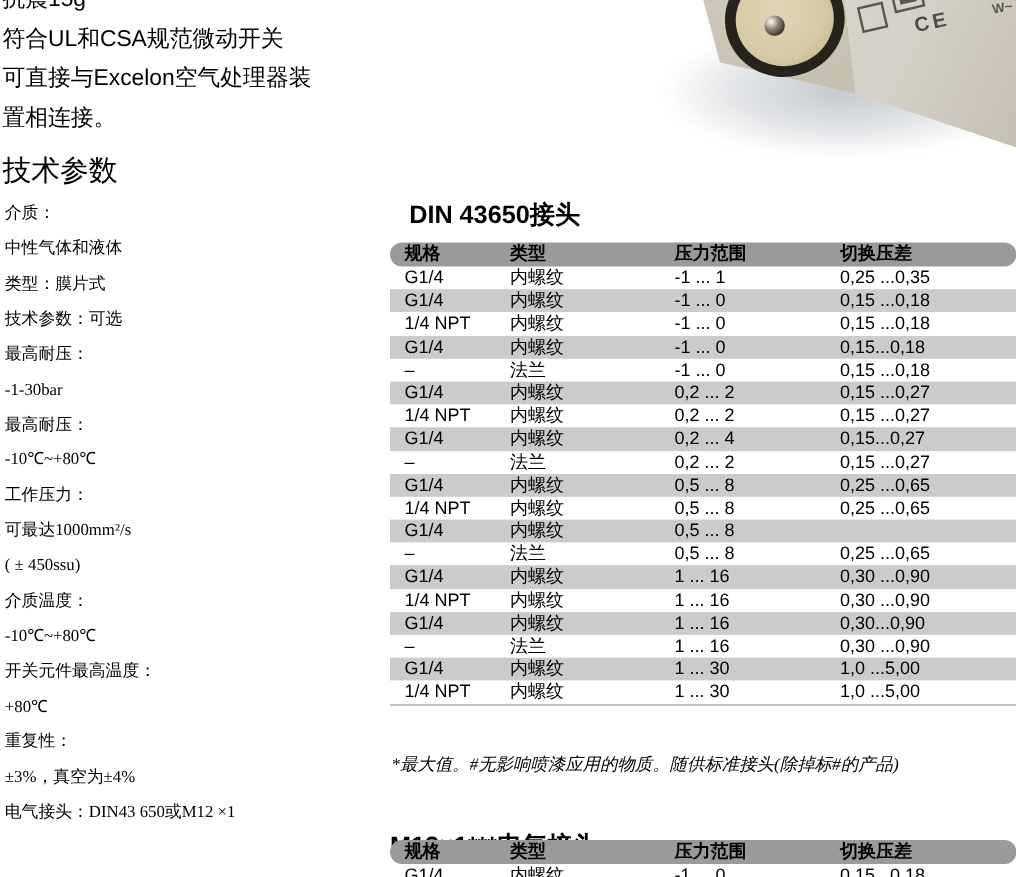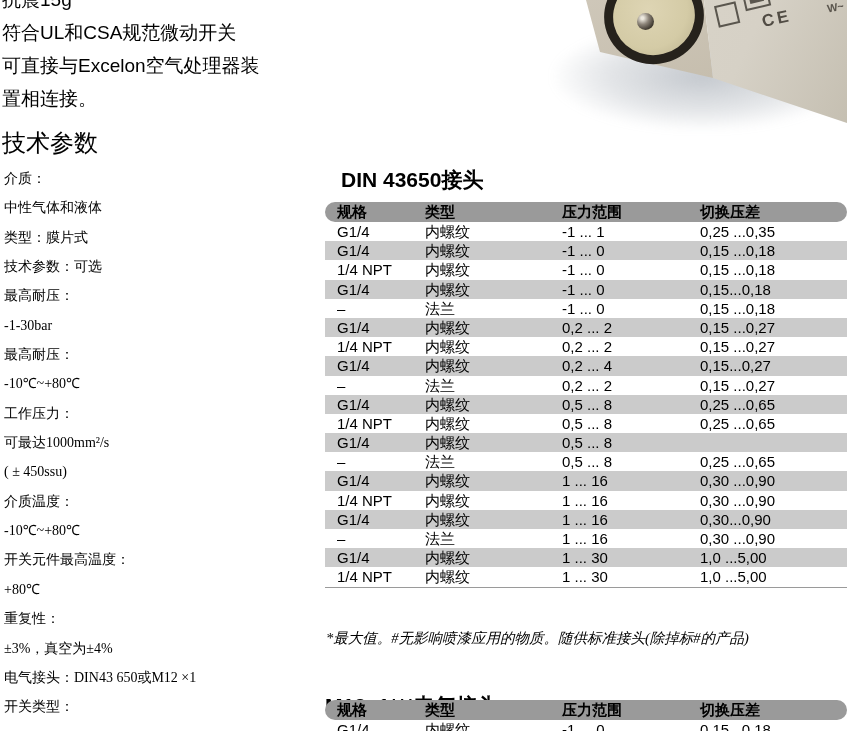--- a/index.html
+++ b/index.html
@@ -132,21 +132,20 @@
     <div>工作压力：</div>
     <div>可最达1000mm²/s</div>
     <div>( ± 450ssu)</div>
     <div>介质温度：</div>
     <div>-10℃~+80℃</div>
     <div>开关元件最高温度：</div>
     <div>+80℃</div>
     <div>重复性：</div>
     <div>±3%，真空为±4%</div>
     <div>电气接头：DIN43 650或M12 ×1</div>
-    <div>开关类型：</div>
   </div>
 
   <div class="right-col">
     <div class="h2" id="din-title">DIN 43650接头</div>
     <div class="tbl" id="din-table">
         <div class="trow thead">
           <span class="tcell">规格</span>
           <span class="tcell">类型</span>
           <span class="tcell">压力范围</span>
           <span class="tcell">切换压差</span>

